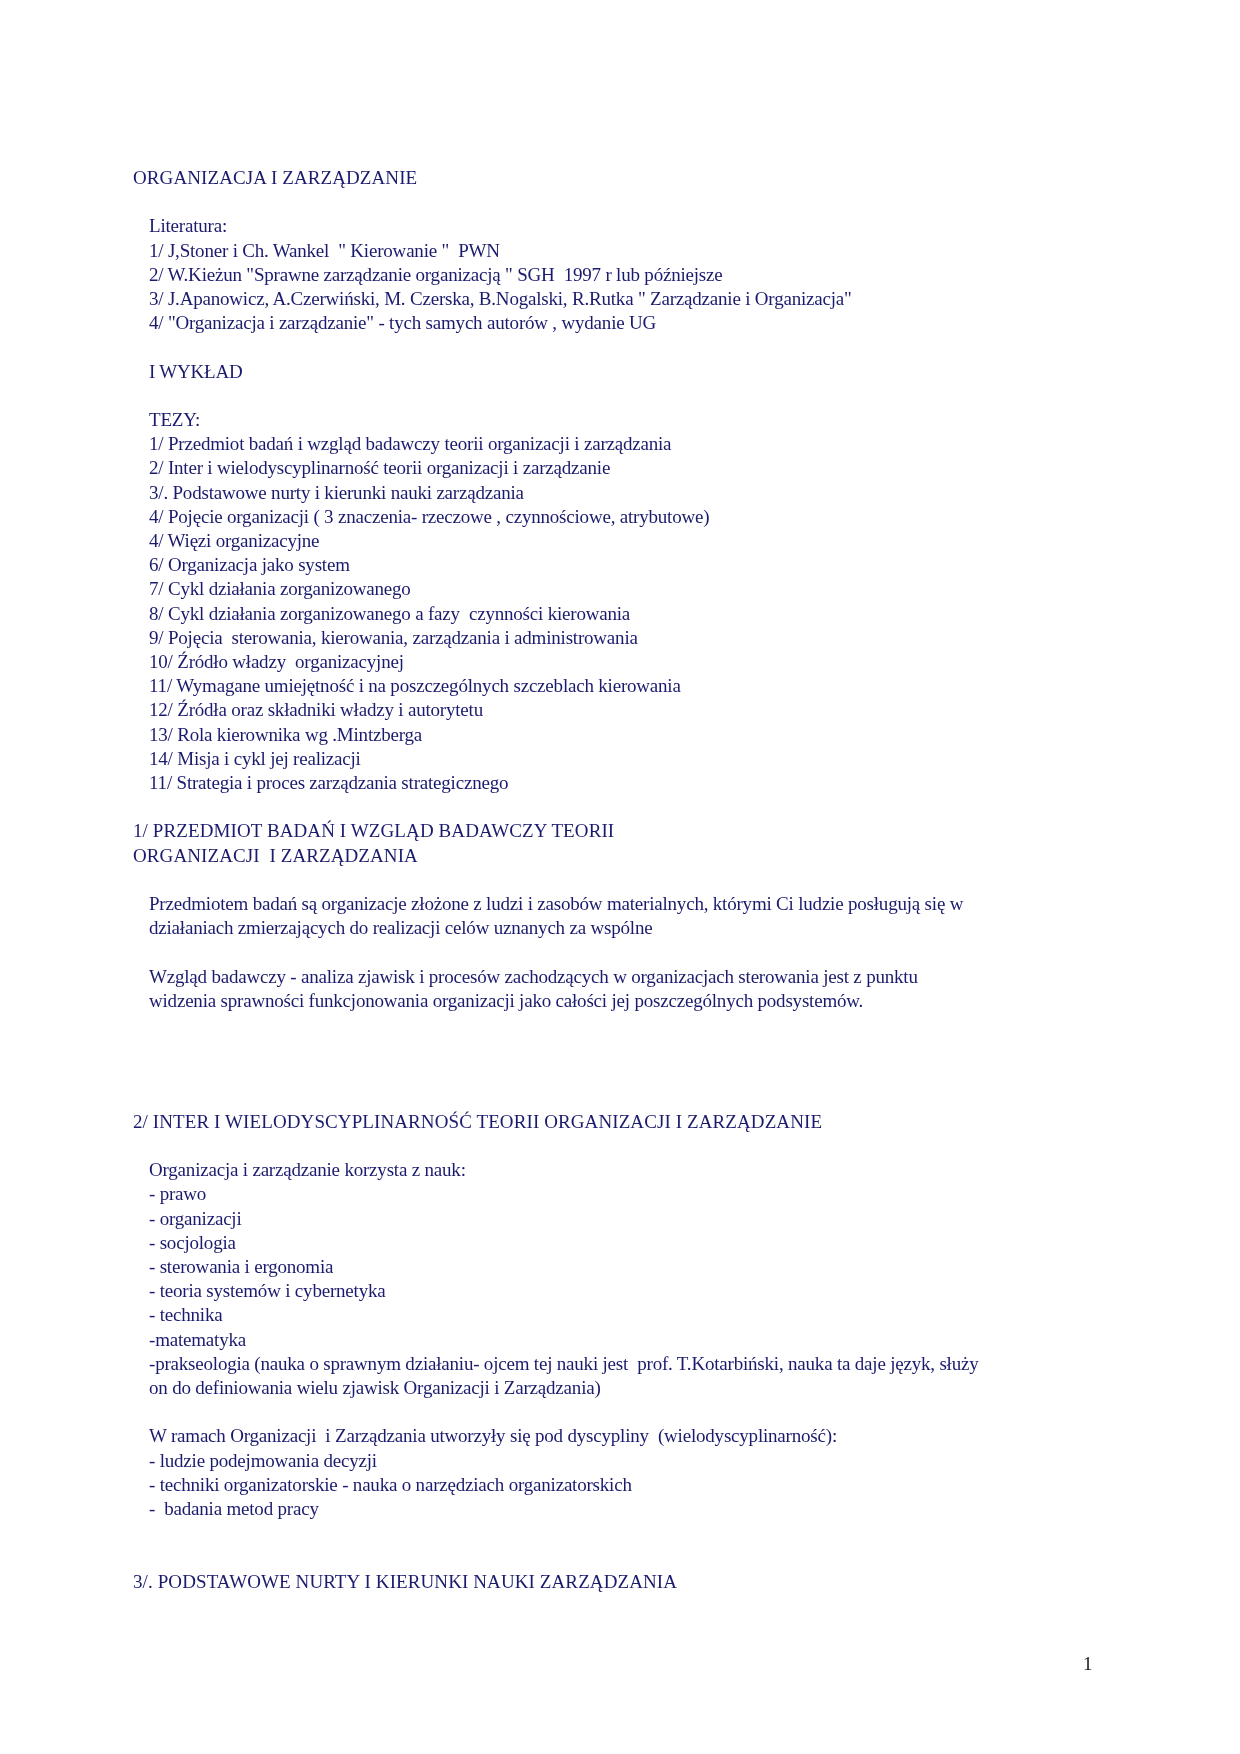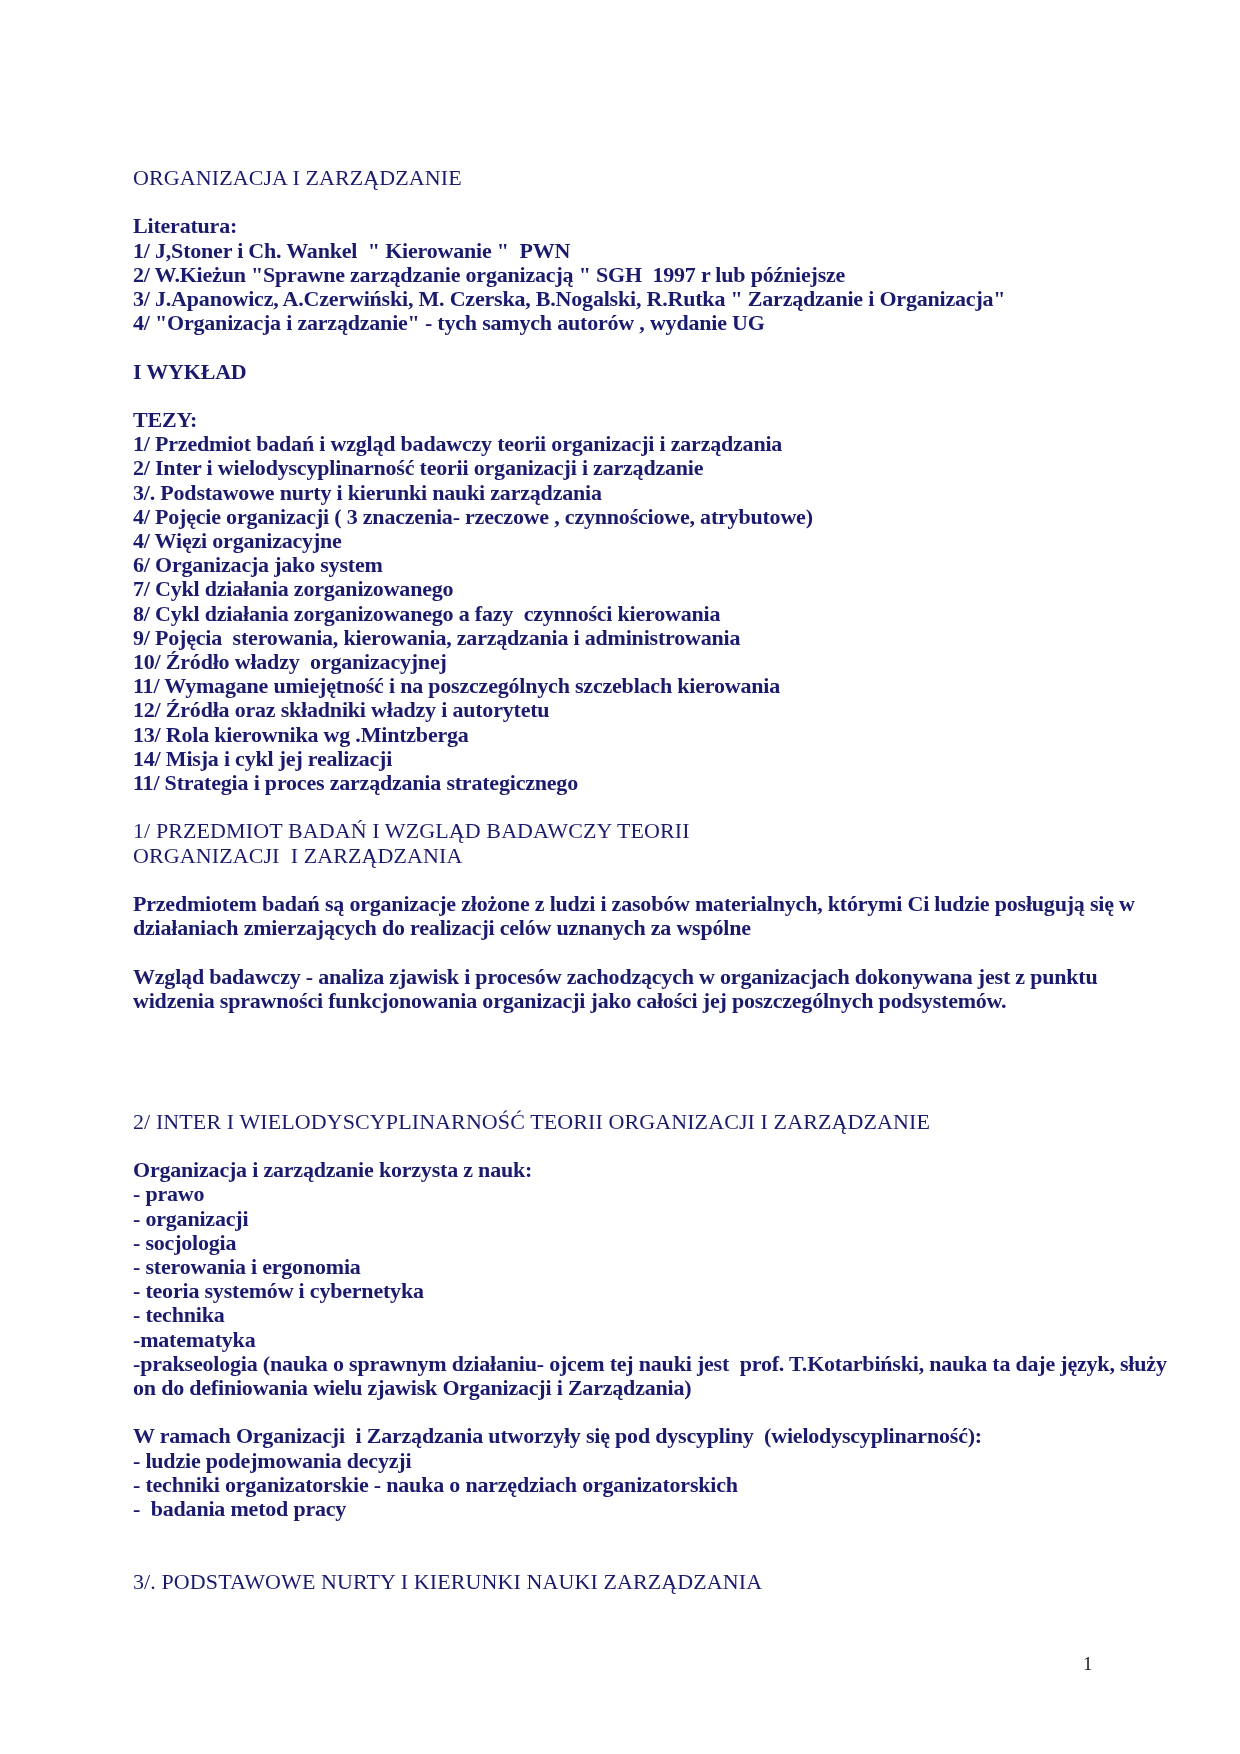--- a/index.html
+++ b/index.html
@@ -16,26 +16,27 @@
   }
   .doc-content {
     position: absolute;
     top: 166px;
     left: 133px;
     right: 90px;
   }
   .line {
     white-space: pre;
     line-height: 24.2px;
-    font-size: 22px;
+    font-size: 19px;
     color: var(--ink, #1b1b6e);
   }
   .line.body {
-    font-weight: 700;
+    font-weight: 400;
     letter-spacing: -0.2px;
+    margin-left: 16px;
   }
   .line.caps {
     font-weight: 400;
     letter-spacing: 0.1px;
   }
   .gap {
     width: 100%;
   }
   .page-footer {
     position: absolute;
@@ -77,21 +78,21 @@
     <div class="line body">13/ Rola kierownika wg .Mintzberga</div>
     <div class="line body">14/ Misja i cykl jej realizacji</div>
     <div class="line body">11/ Strategia i proces zarządzania strategicznego</div>
     <div class="gap" style="height: 24.2px;"></div>
     <div class="line caps">1/ PRZEDMIOT BADAŃ I WZGLĄD BADAWCZY TEORII</div>
     <div class="line caps">ORGANIZACJI  I ZARZĄDZANIA</div>
     <div class="gap" style="height: 24.2px;"></div>
     <div class="line body">Przedmiotem badań są organizacje złożone z ludzi i zasobów materialnych, którymi Ci ludzie posługują się w</div>
     <div class="line body">działaniach zmierzających do realizacji celów uznanych za wspólne</div>
     <div class="gap" style="height: 24.2px;"></div>
-    <div class="line body">Wzgląd badawczy - analiza zjawisk i procesów zachodzących w organizacjach dokonywana jest z punktu</div>
+    <div class="line body">Wzgląd badawczy - analiza zjawisk i procesów zachodzących w organizacjach sterowania jest z punktu</div>
     <div class="line body">widzenia sprawności funkcjonowania organizacji jako całości jej poszczególnych podsystemów.</div>
     <div class="gap" style="height: 96.8px;"></div>
     <div class="line caps">2/ INTER I WIELODYSCYPLINARNOŚĆ TEORII ORGANIZACJI I ZARZĄDZANIE</div>
     <div class="gap" style="height: 24.2px;"></div>
     <div class="line body">Organizacja i zarządzanie korzysta z nauk:</div>
     <div class="line body">- prawo</div>
     <div class="line body">- organizacji</div>
     <div class="line body">- socjologia</div>
     <div class="line body">- sterowania i ergonomia</div>
     <div class="line body">- teoria systemów i cybernetyka</div>

